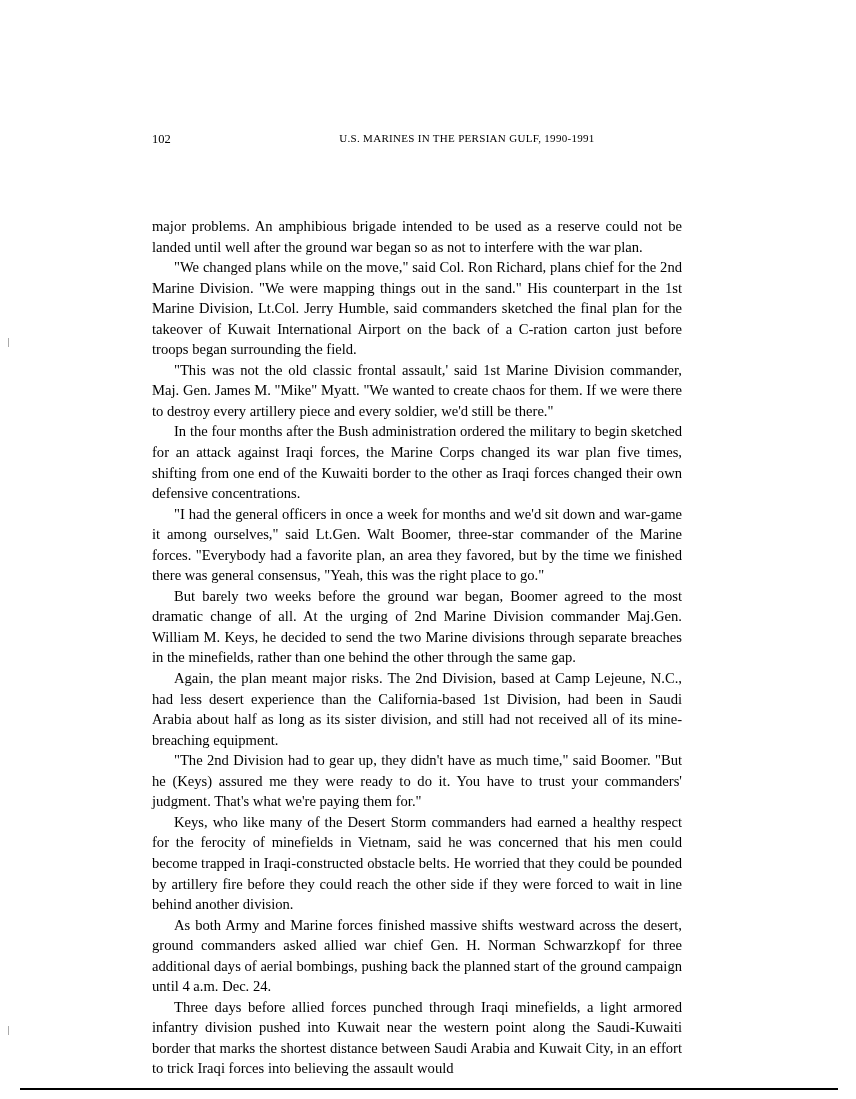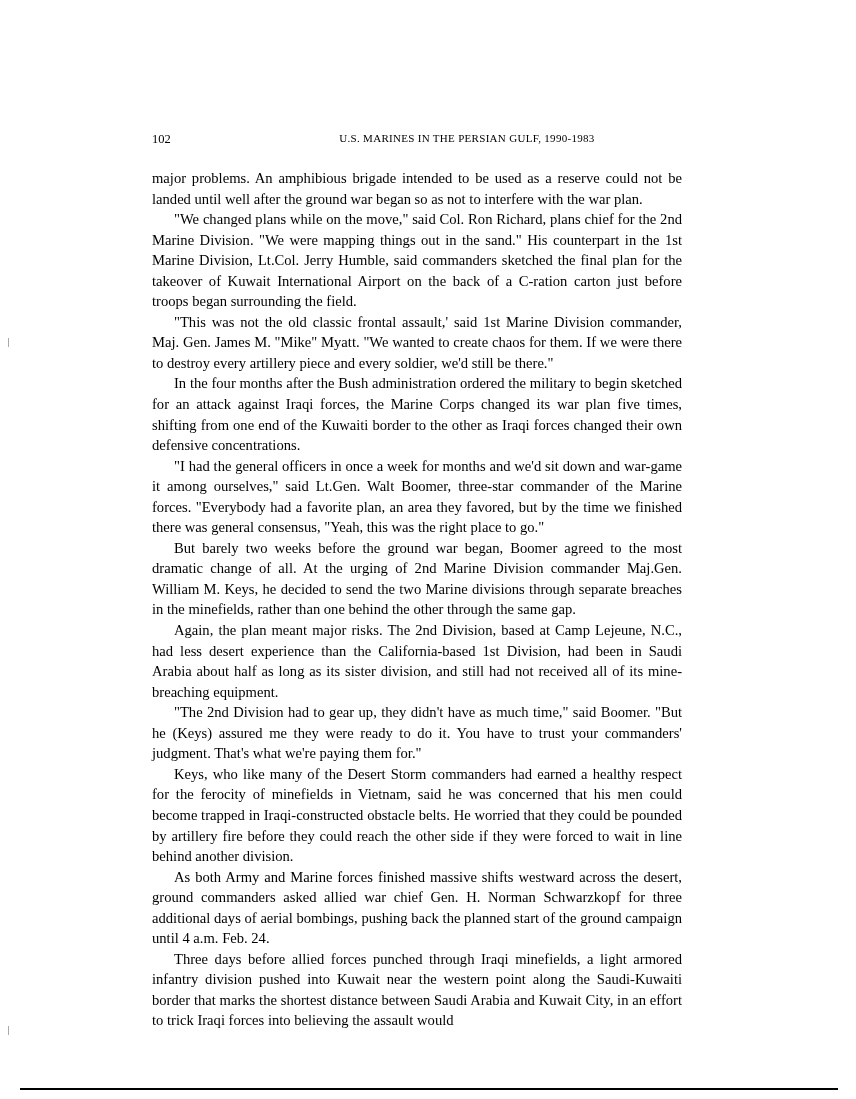--- a/index.html
+++ b/index.html
@@ -57,20 +57,21 @@
     line-height: 20.55px;
     text-align: justify;
     text-justify: inter-word;
   }
   .body-text p {
     margin: 0;
     text-indent: 22px;
   }
   .body-text p.noindent {
     text-indent: 0;
+    margin-top: 48px;
   }
   .rule {
     position: absolute;
     left: 20px;
     top: 1076px;
     width: 818px;
     height: 2px;
     background: #000000;
   }
   .tick {
@@ -82,34 +83,34 @@
   .tick-left-1 { left: 8px; top: 326px; }
   .tick-left-2 { left: 8px; top: 1014px; }
 </style>
 </head>
 <body>
 
 <div class="page">
 
   <div class="header">
     <span class="folio">102</span>
-    <span class="running-head">U.S. MARINES IN THE PERSIAN GULF, 1990-1983</span>
+    <span class="running-head">U.S. MARINES IN THE PERSIAN GULF, 1990-1991</span>
   </div>
 
   <div class="body-text">
     <p class="noindent">major problems.  An amphibious brigade intended to be used as a reserve could not be landed until well after the ground war began so as not to interfere with the war plan.</p>
     <p>"We changed plans while on the move," said Col. Ron Richard, plans chief for the 2nd Marine Division.  "We were mapping things out in the sand."  His counterpart in the 1st Marine Division, Lt.Col. Jerry Humble, said commanders sketched the final plan for the takeover of Kuwait International Airport on the back of a C-ration carton just before troops began surrounding the field.</p>
     <p>"This was not the old classic frontal assault,' said 1st Marine Division commander, Maj. Gen. James M. "Mike" Myatt.  "We wanted to create chaos for them.  If we were there to destroy every artillery piece and every soldier, we'd still be there."</p>
     <p>In the four months after the Bush administration ordered the military to begin sketched for an attack against Iraqi forces, the Marine Corps changed its war plan five times, shifting from one end of the Kuwaiti border to the other as Iraqi forces changed their own defensive concentrations.</p>
     <p>"I had the general officers in once a week for months and we'd sit down and war-game it among ourselves," said Lt.Gen.   Walt Boomer, three-star commander of the Marine forces.  "Everybody had a favorite plan, an area they favored, but by the time we finished there was general consensus, "Yeah, this was the right place to go."</p>
     <p>But barely two weeks before the ground war began, Boomer agreed to the most dramatic change of all.  At the urging of 2nd Marine Division commander Maj.Gen. William M. Keys, he decided to send the two Marine divisions through separate breaches in the minefields, rather than one behind the other through the same gap.</p>
     <p>Again, the plan meant major risks.  The 2nd Division, based at Camp Lejeune, N.C., had less desert experience than the California-based 1st Division, had been in Saudi Arabia about half as long as its sister division, and still had not received all of its mine-breaching equipment.</p>
     <p>"The 2nd Division had to gear up, they didn't have as much time," said Boomer.  "But he (Keys) assured me they were ready to do it.  You have to trust your commanders' judgment.  That's what we're paying them for."</p>
     <p>Keys, who like many of the Desert Storm commanders had earned a healthy respect for the ferocity of minefields in Vietnam, said he was concerned that his men could become trapped in Iraqi-constructed obstacle belts.  He worried that they could be pounded by artillery fire before they could reach the other side if they were forced to wait in line behind another division.</p>
-    <p>As both Army and Marine forces finished massive shifts westward across the desert, ground commanders asked allied war chief Gen. H. Norman Schwarzkopf for three additional days of aerial bombings, pushing back the planned start of the ground campaign until 4 a.m. Feb. 24.</p>
+    <p>As both Army and Marine forces finished massive shifts westward across the desert, ground commanders asked allied war chief Gen. H. Norman Schwarzkopf for three additional days of aerial bombings, pushing back the planned start of the ground campaign until 4 a.m. Dec. 24.</p>
     <p>Three days before allied forces punched through Iraqi minefields, a light armored infantry division pushed into Kuwait near the western point along the Saudi-Kuwaiti border that marks the shortest distance between Saudi Arabia and Kuwait City, in an effort to trick Iraqi forces into believing the assault would</p>
   </div>
 
   <div class="tick tick-left-1"></div>
   <div class="tick tick-left-2"></div>
 
   <div class="rule"></div>
 </div>
 
 </body></html>

